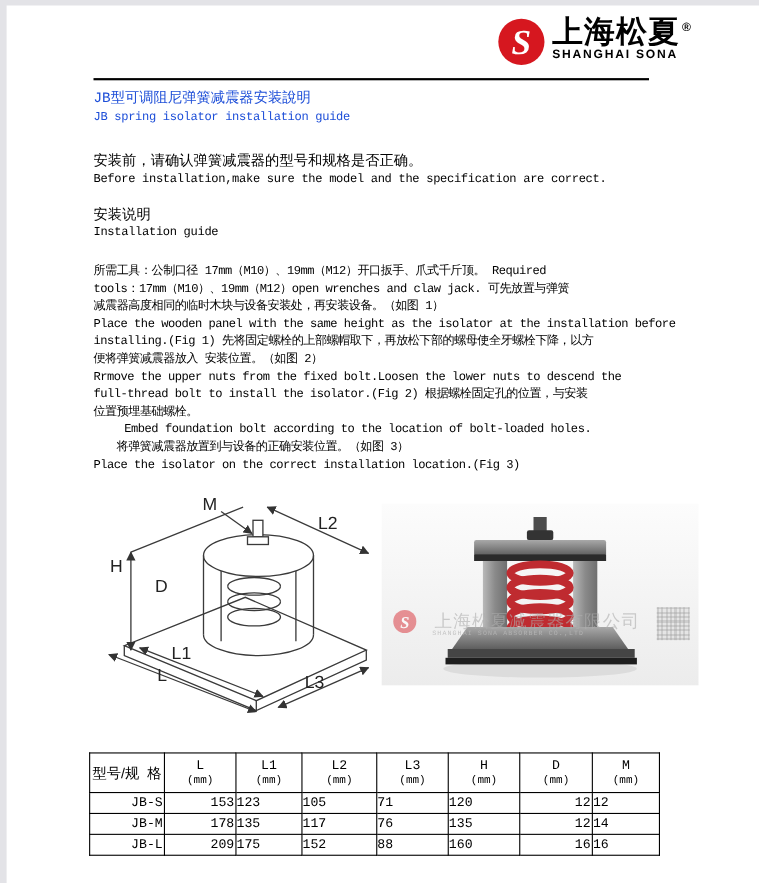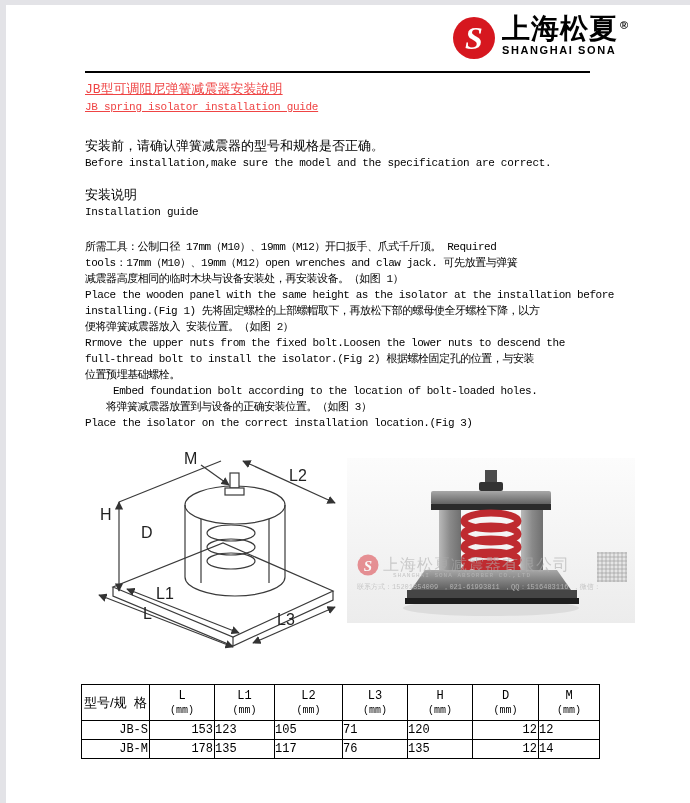--- a/index.html
+++ b/index.html
@@ -19,31 +19,31 @@
                  font-size:28px; line-height:30px; letter-spacing:1px; white-space:nowrap; }
   .reg { font-size:11px; vertical-align:top; position:relative; top:-4px; left:2px; font-weight:bold; }
   .logo-en { font-family:"Liberation Sans","DejaVu Sans",sans-serif; font-weight:bold;
              font-size:11px; letter-spacing:1.6px; margin-top:0; }
   .rule { position:absolute; left:85px; top:71px; width:505px; height:2px; background:#000; }
 
   
   .tline { position:absolute; left:85px; white-space:nowrap; }
   .cn13 { font-size:13px; line-height:15px; }
   .en11 { font-size:11px; line-height:14px; letter-spacing:-0.3px; }
-  .green { color:#ef4444;text-decoration:underline; }
+  .green { color:#1d4ed8; }
   .body-line { position:absolute; left:85px; font-size:11px; line-height:16px;
                letter-spacing:-0.45px; white-space:nowrap; }
 
   
   .diagram { position:absolute; left:83px; top:445px; }
   .photo { position:absolute; left:347px; top:458px; width:288px; height:165px;
            background:linear-gradient(#fcfcfc,#ececec); overflow:hidden; }
   .wm-row { position:absolute; left:10px; top:96px; display:flex; align-items:center; opacity:.6; }
   .wm-cn { font-size:16px; color:#aeaeae; letter-spacing:1px; white-space:nowrap;
-           font-family:"Liberation Sans",sans-serif; }
+           font-family:"Liberation Sans",sans-serif;margin-left:12px; }
   .wm-en { position:absolute; left:46px; top:114px; font-size:6px; color:#b9b9b9;
            letter-spacing:1px; white-space:nowrap; opacity:.8; }
   .wm-contact { position:absolute; left:10px; top:124px; font-size:7px; color:#bfbfbf;
                 white-space:nowrap; opacity:.85; }
   .wm-stamp { position:absolute; right:8px; top:94px; width:30px; height:30px; opacity:.35;
               background:repeating-linear-gradient(0deg,#9a9a9a 0 2px,#e6e6e6 2px 4px),
                          repeating-linear-gradient(90deg,#9a9a9a 0 2px,#e6e6e6 2px 4px);
               background-blend-mode:multiply; }
   .wm-s { width:22px; height:22px; margin-right:4px; }
 
@@ -182,21 +182,20 @@
     <rect x="58" y="140" width="174" height="6" fill="#1e1e1e"></rect>
   </svg>
   <div class="wm-row">
     <svg class="wm-s" viewBox="0 0 22 22">
       <circle cx="11" cy="11" r="10.5" fill="#d6171f" opacity=".75"></circle>
       <text x="11" y="16.5" text-anchor="middle" font-size="15" font-weight="bold" fill="#fff" font-family="Liberation Serif, serif" font-style="italic">S</text>
     </svg>
     <span class="wm-cn">上海松夏减震器有限公司</span>
   </div>
   <div class="wm-en">SHANGHAI SONA ABSORBER CO.,LTD</div>
-  <div class="wm-contact">联系方式：15201854009 ，021-61993811 ，QQ：1516483116 ，微信：</div>
   <div class="wm-stamp"></div>
 </div>
 
 <table class="spec">
   <colgroup>
     <col style="width:68px">
       <col style="width:65px">
       <col style="width:60px">
       <col style="width:68px">
     <col style="width:65px">
@@ -252,14 +251,24 @@
   <tr class="dr">
     <td class="al-r">JB-M</td>
     <td class="al-r">178</td>
     <td class="al-c">135</td>
     <td class="al-c">117</td>
     <td class="al-c">76</td>
     <td class="al-c">135</td>
     <td class="al-r">12</td>
     <td class="al-c">14</td>
   </tr>
+  <tr class="dr">
+    <td class="al-r">JB-L</td>
+    <td class="al-r">209</td>
+    <td class="al-c">175</td>
+    <td class="al-c">152</td>
+    <td class="al-c">88</td>
+    <td class="al-c">160</td>
+    <td class="al-r">16</td>
+    <td class="al-c">16</td>
+  </tr>
 </tbody>
   </table>
 
 </body></html>

